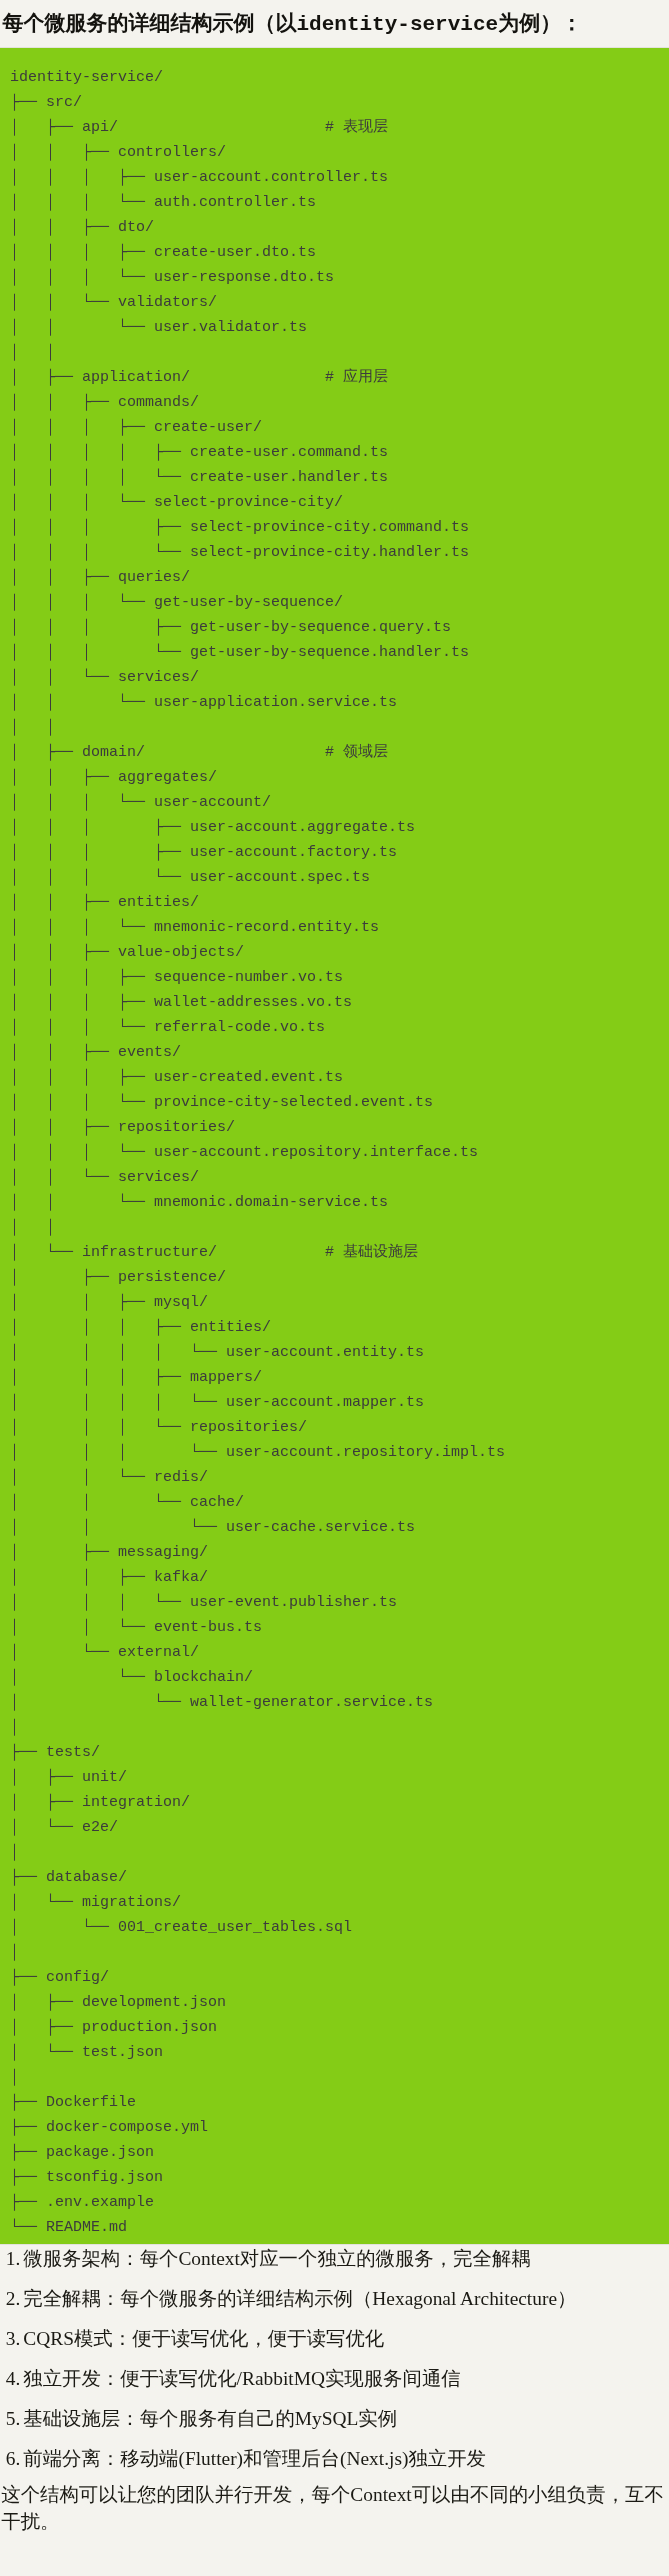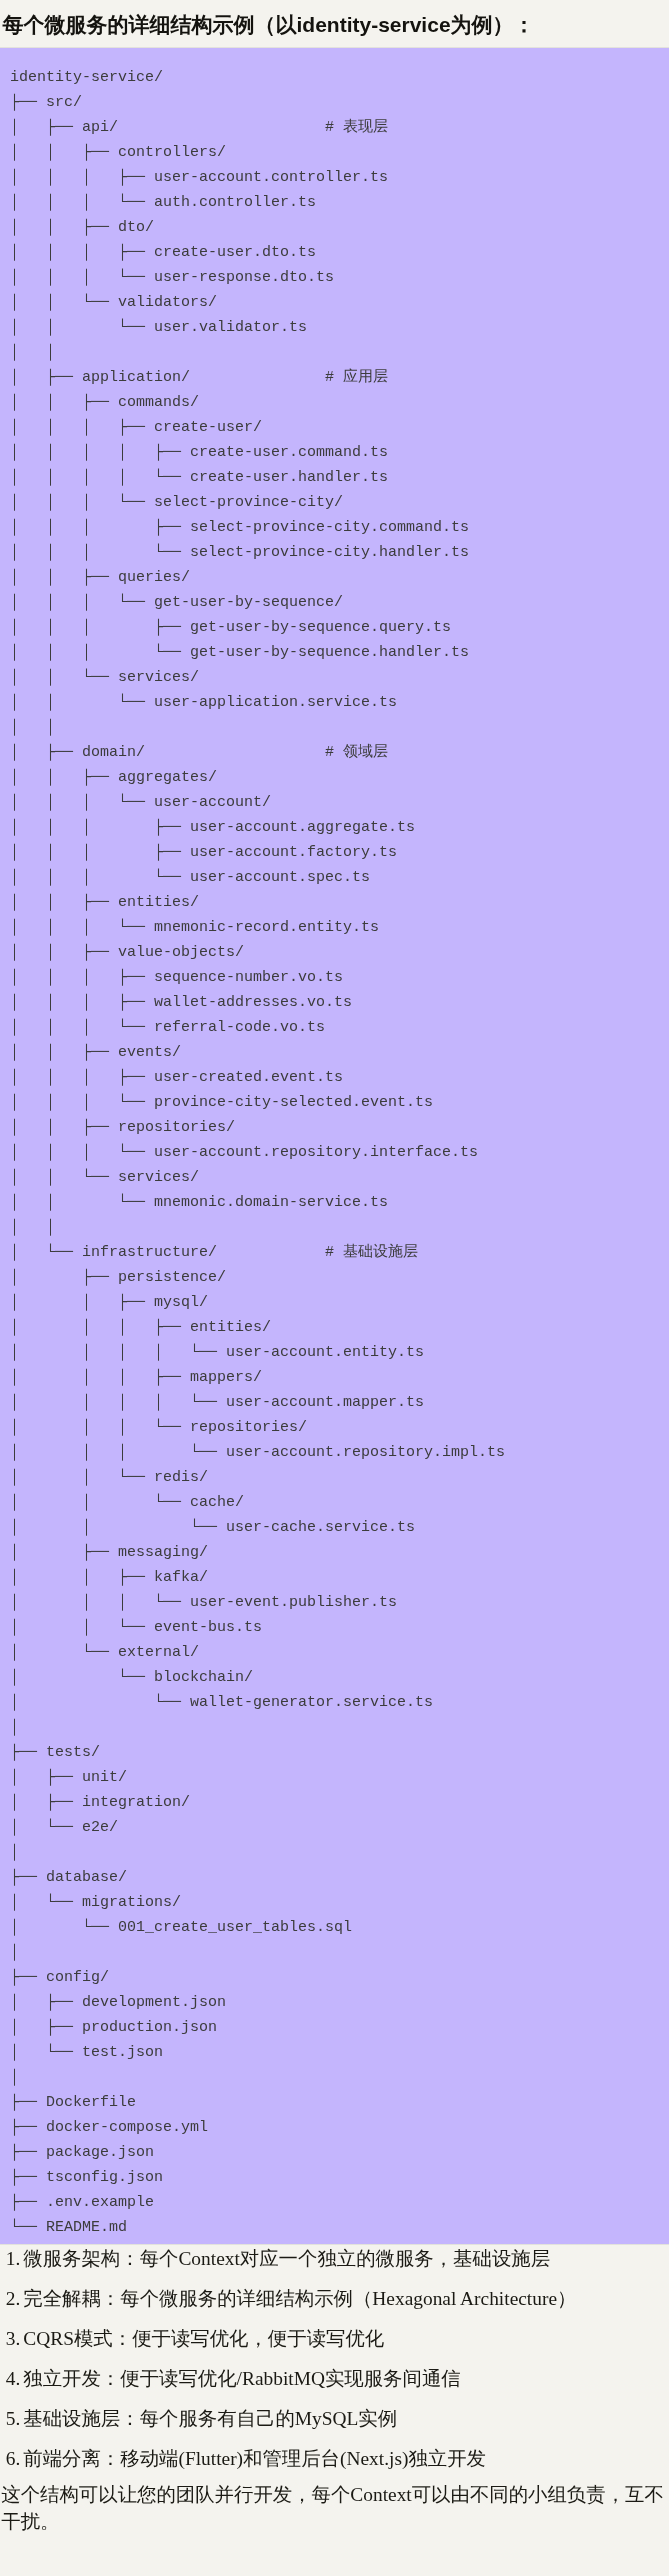--- a/index.html
+++ b/index.html
@@ -8,30 +8,30 @@
     background: #f4f3ee;
     width: 669px;
   }
   .page {
     width: 669px;
     padding-bottom: 8.8px;
     font-family: "Liberation Serif", "DejaVu Serif", serif;
     color: #1b1a14;
   }
   .page-title {
-    font-family: Liberation Sans, sans-serif;
+    font-family: Liberation Mono, monospace;
     font-weight: 700;
     font-size: 21px;
     line-height: 27.5px;
     color: #14130f;
     margin: 10.6px 2.5px 8.8px 2.5px;
   }
   .file-tree {
     margin: 0;
-    background: #c4b5fd;
+    background: #84cc16;
     border-top: 0.6px solid #e3e2dc;
     border-bottom: 0.6px solid #e3e2dc;
     padding: 17.5px 10px 3.8px 10px;
     font-family: "Liberation Mono", "DejaVu Sans Mono", monospace;
     font-size: 15px;
     line-height: 25px;
     color: #3c3c3c;
     white-space: pre;
     overflow: hidden;
   }
@@ -172,21 +172,21 @@
 ├── tsconfig.json
 ├── .env.example
 └── README.md</pre>
 
   <section class="notes">
 
 
     <ol class="notes-list">
       <li class="note-item">
         <span class="note-num">1.</span>
-        <strong class="note-label">微服务架构</strong><span class="note-text">：每个Context对应一个独立的微服务，基础设施层</span>
+        <strong class="note-label">微服务架构</strong><span class="note-text">：每个Context对应一个独立的微服务，完全解耦</span>
       </li>
       <li class="note-item">
         <span class="note-num">2.</span>
         <strong class="note-label">完全解耦</strong><span class="note-text">：每个微服务的详细结构示例（Hexagonal Architecture）</span>
       </li>
       <li class="note-item">
         <span class="note-num">3.</span>
         <strong class="note-label">CQRS模式</strong><span class="note-text">：便于读写优化，便于读写优化</span>
       </li>
       <li class="note-item">

